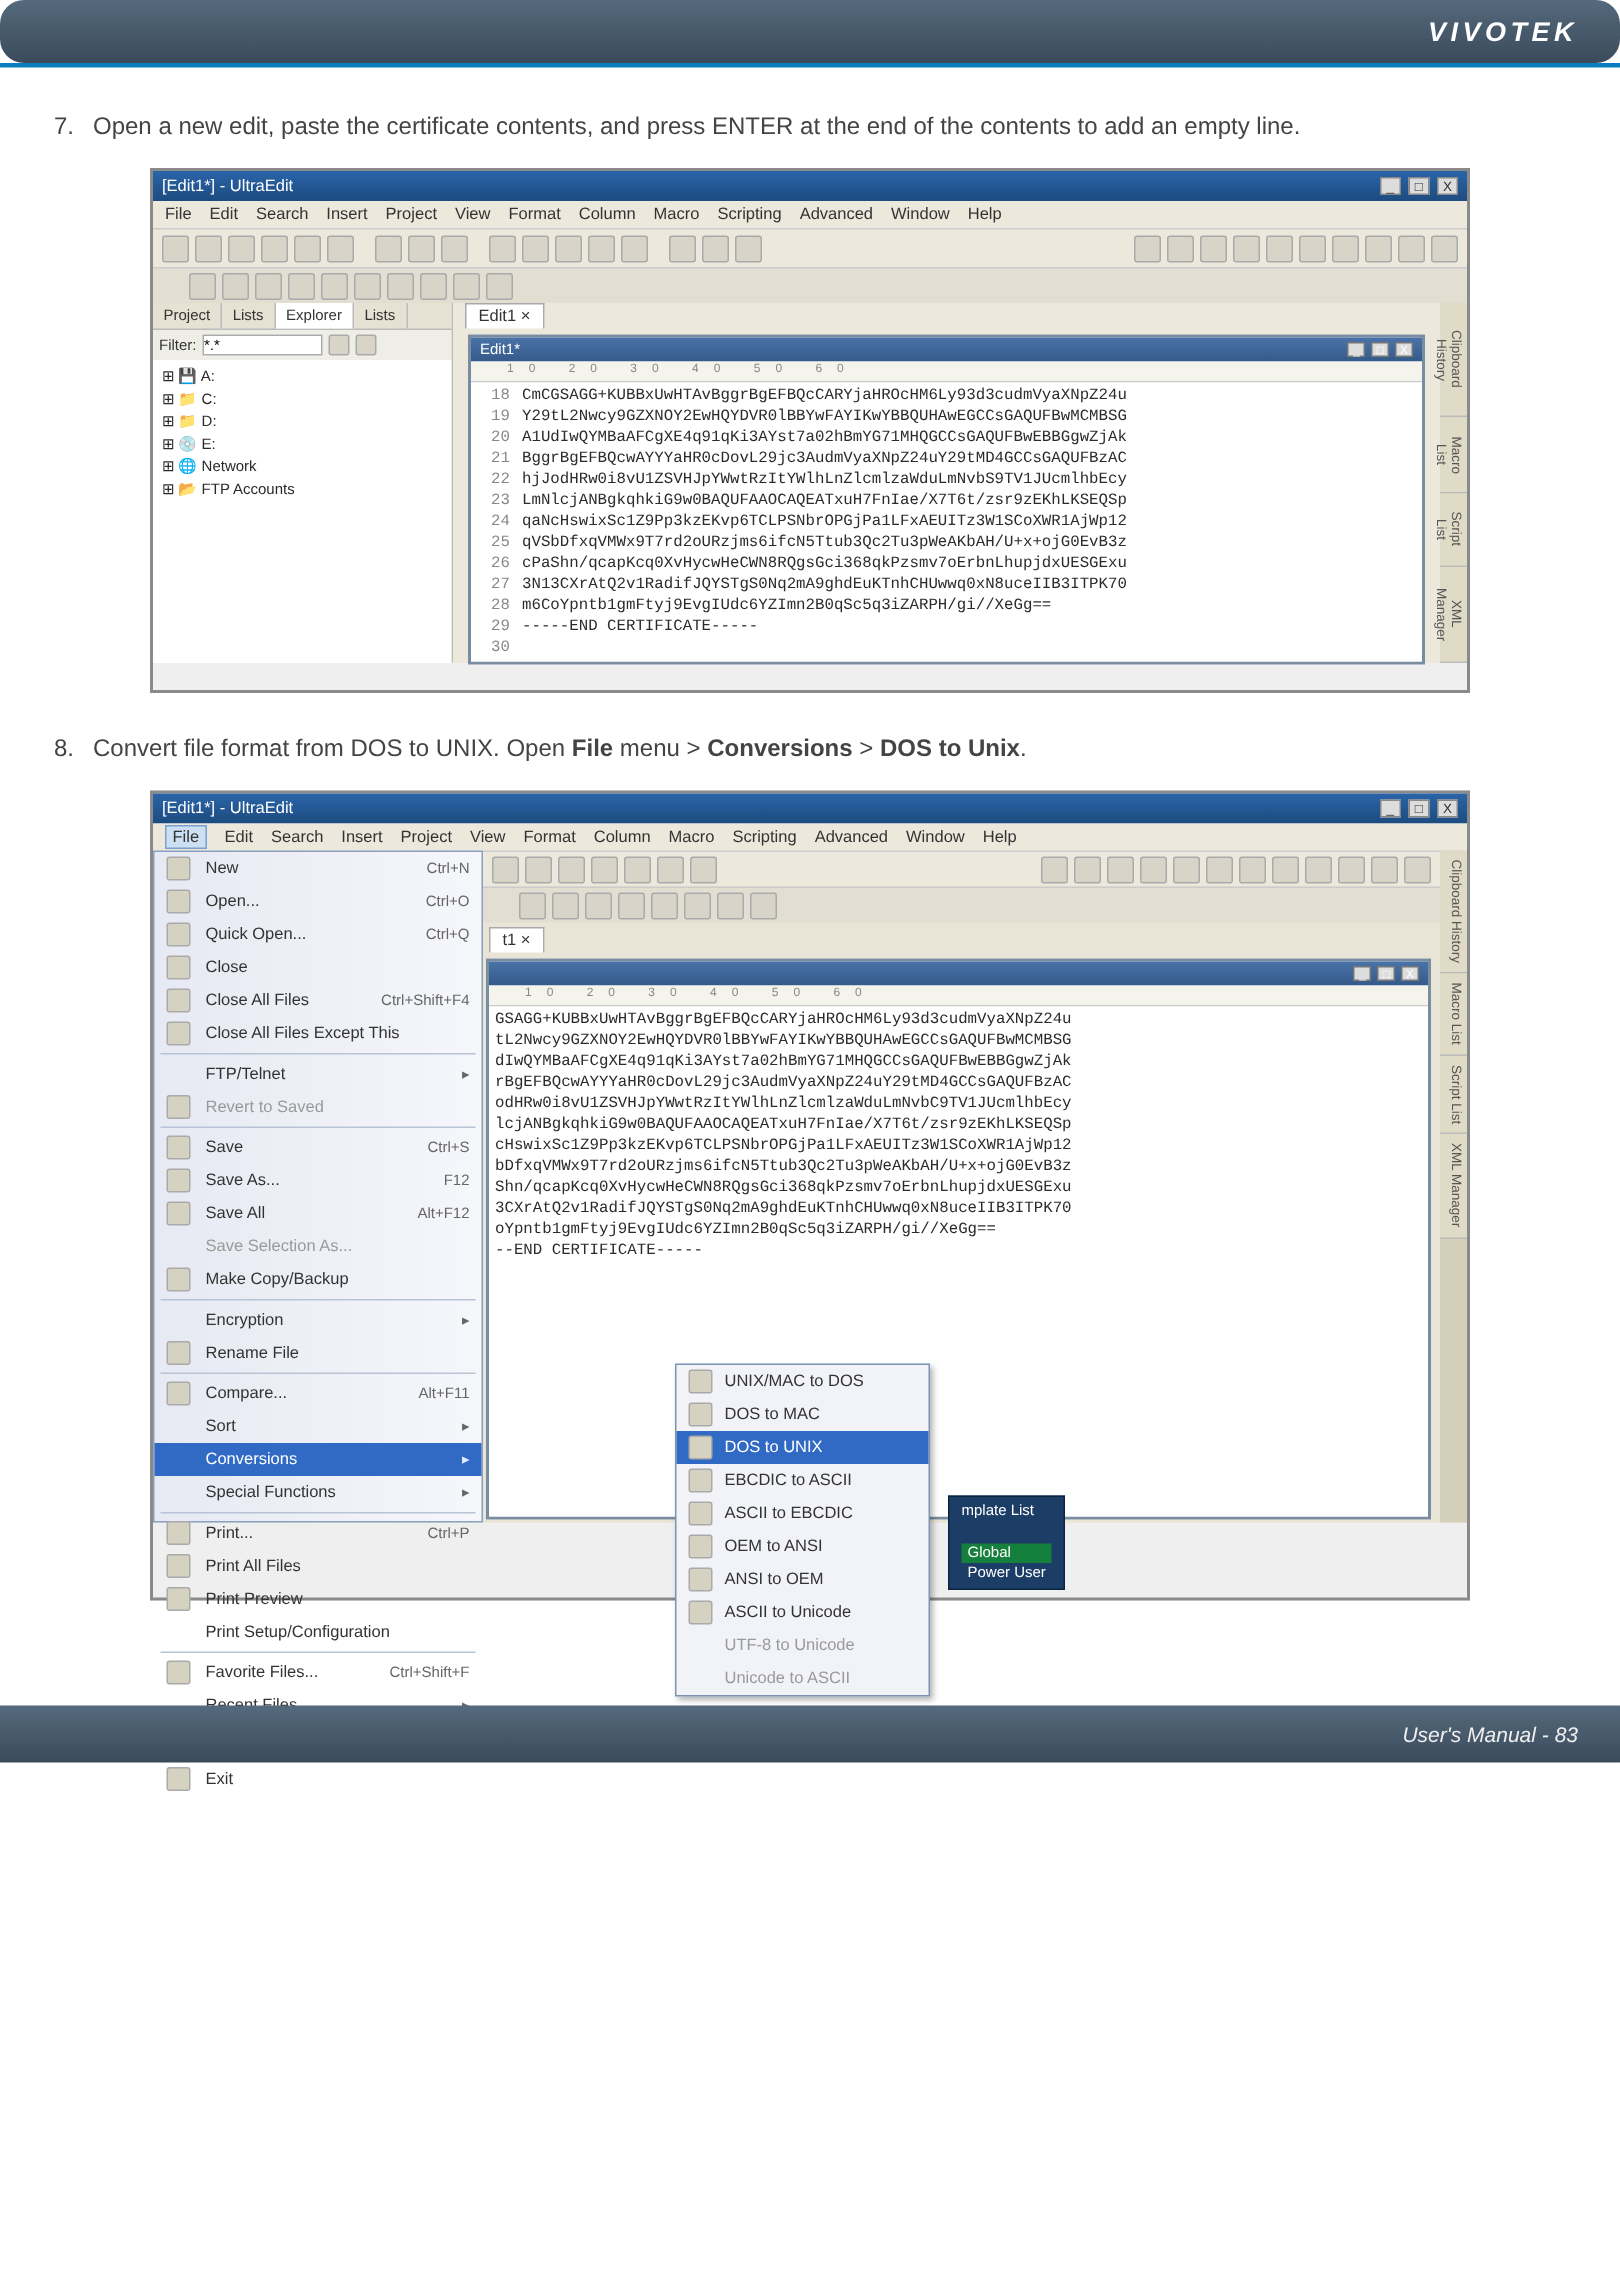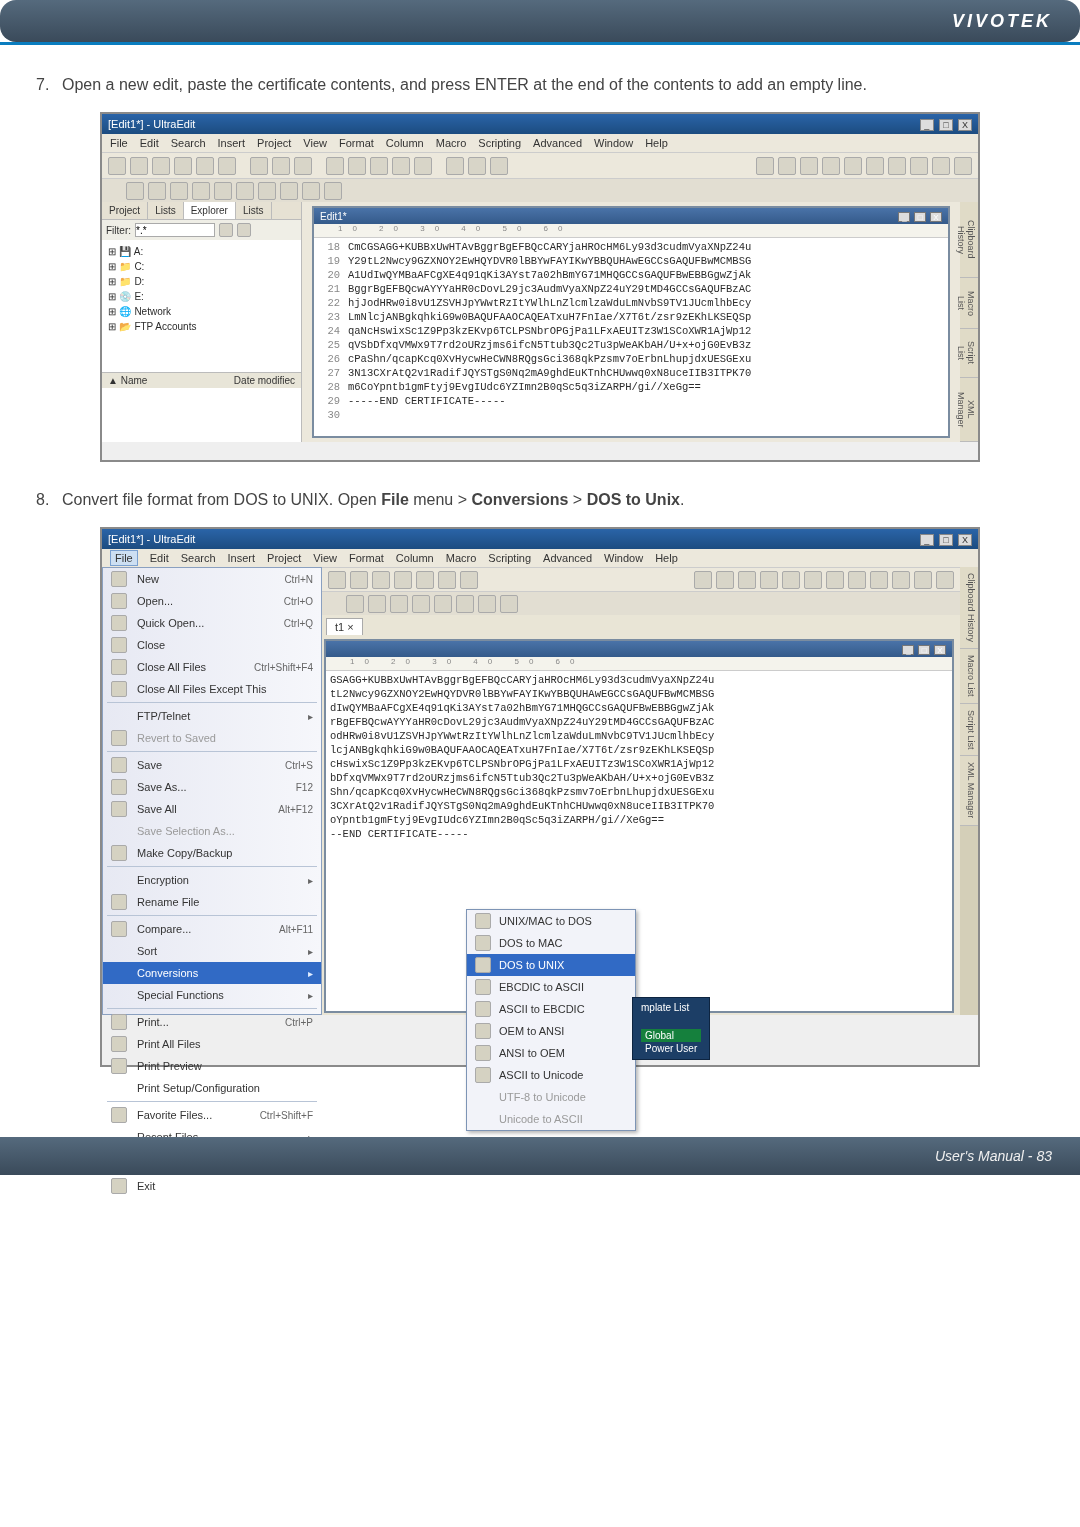--- a/index.html
+++ b/index.html
@@ -104,21 +104,21 @@
     border:1px solid #8aa0c0; font-size:11px;
   }
   .filemenu .mitem { display:flex; align-items:center; height:22px; padding:0 8px; gap:10px;}
   .filemenu .mitem.hl { background:#316ac5; color:#fff;}
   .filemenu .shortcut { margin-left:auto; color:#666; font-size:10px;}
   .filemenu .mitem.hl .shortcut { color:#e0ecff; }
   .filemenu .sep { height:1px; background:#b8c4d6; margin:2px 4px;}
   .micon { width:16px; height:16px; background:#d5d2c2; border:1px solid #aaa; border-radius:2px; flex:none;}
   .micon.blank { background:transparent; border:none;}
   .submenu {
-    position:absolute; left:364px; top:380px; width:170px;
+    position:absolute; left:348px; top:380px; width:170px;
     background:#f2f3f9; border:1px solid #7d94b5; font-size:11px; z-index:5;
     box-shadow: 2px 2px 4px rgba(0,0,0,.3);
   }
   .submenu .mitem { height:22px; padding:0 8px; display:flex; align-items:center; gap:8px;}
   .submenu .mitem.hl { background:#316ac5; color:#fff;}
   .submenu .mitem.dis { color:#9a9a9a;}
   .tooltip {
     position:absolute; left:530px; top:468px; background:#1c3e66; color:#fff;
     font-size:10px; padding:4px 8px; border:1px solid #0d2440; z-index:6;
   }
@@ -224,28 +224,25 @@
           <span class="tb-icon" style="width:14px;height:14px"></span>
         </div>
         <div class="tree">
           <div>⊞ 💾 <span>A:</span></div>
           <div>⊞ 📁 <span>C:</span></div>
           <div>⊞ 📁 <span>D:</span></div>
           <div>⊞ 💿 <span>E:</span></div>
           <div>⊞ 🌐 <span>Network</span></div>
           <div>⊞ 📂 <span>FTP Accounts</span></div>
         </div>
-        <div class="lowerlist">
-          <div class="hdr">
-            <span style="flex:1">▲ Name</span>
-            <span>Date modifiec</span>
-          </div>
-        </div>
       </div>
       <div class="centerpane">
+        <div class="doc-tab">
+          <span class="tab">Edit1  ×</span>
+        </div>
         <div class="inner-win">
           <div class="inner-title">
             <span>Edit1*</span>
             <span class="wbtns2">
               <span>_</span>
               <span>□</span>
               <span>X</span>
             </span>
           </div>
           <div class="ruler">10 20 30 40 50 60</div>

